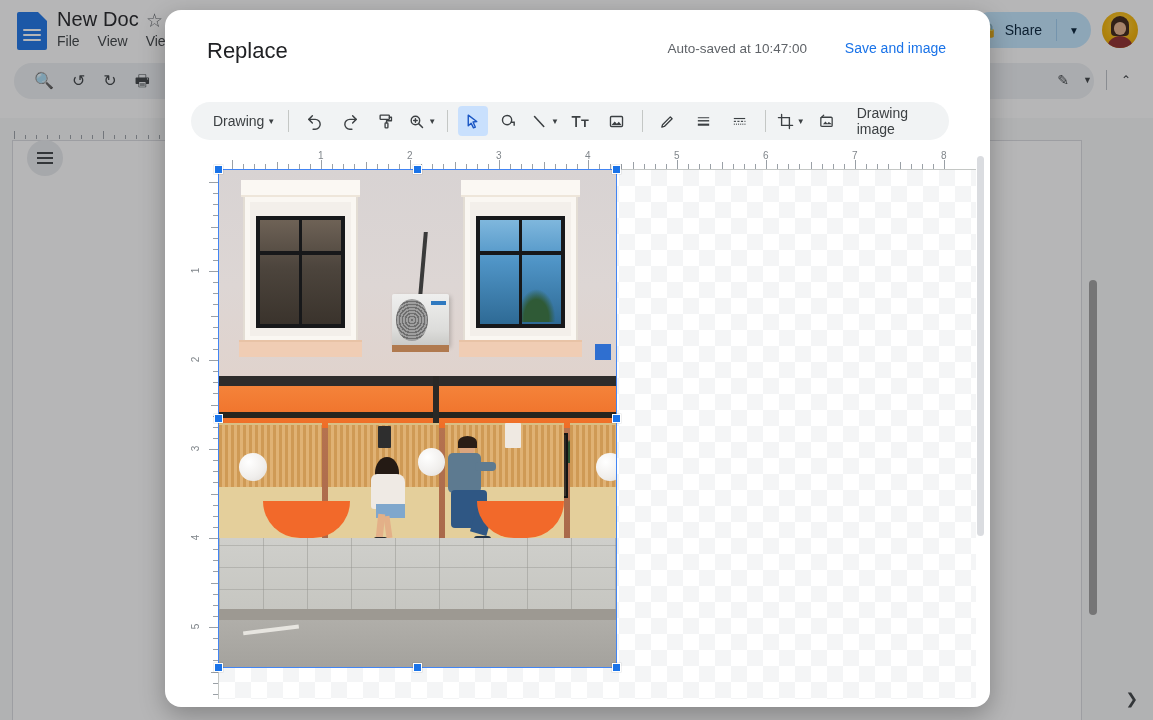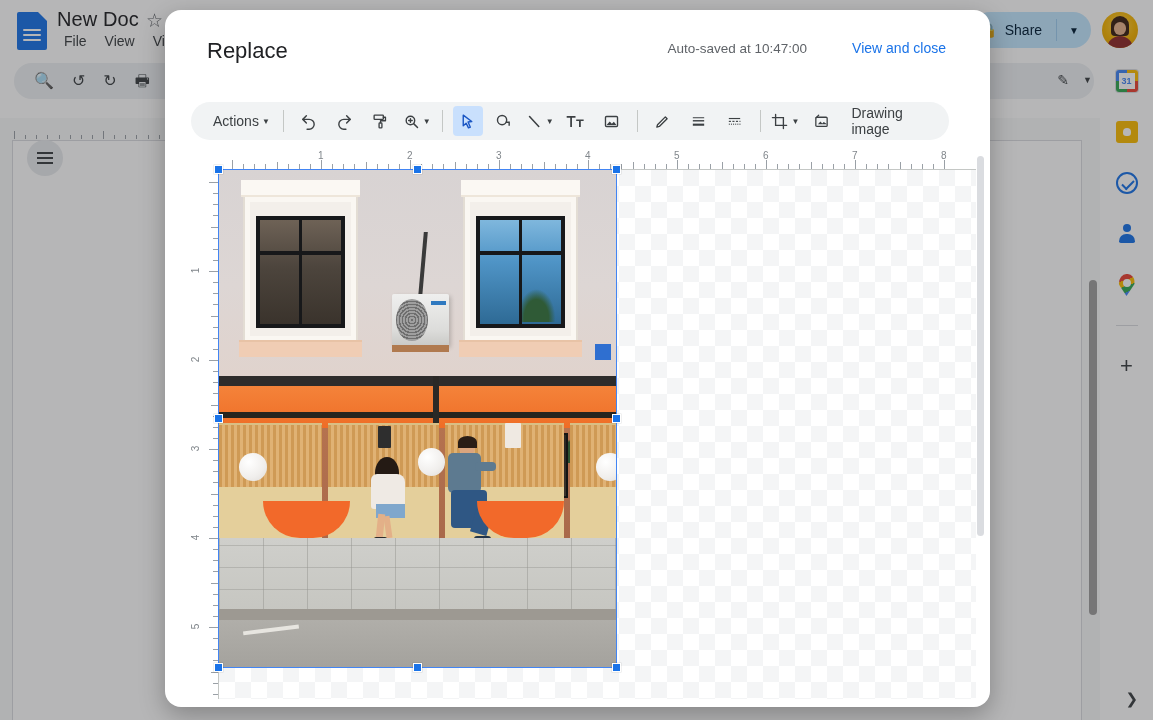--- a/index.html
+++ b/index.html
@@ -39,21 +39,21 @@
   }
   .docs-title {
     position: absolute; left: 57px; top: 8px;
     font-size: 20px; color: #202124; letter-spacing: .1px;
   }
   .star-icon {
     position: absolute; left: 146px; top: 11px;
     font-size: 19px; color: #5f6368; line-height: 1;
   }
   .docs-menu {
-    position: absolute; left: 64px; top: 33px;
+    position: absolute; left: 57px; top: 33px;
     font-size: 14px; color: #3c4043;
     display: flex; gap: 18px;
   }
   .docs-toolbar {
     position: absolute; left: 14px; top: 63px;
     height: 36px; width: 1080px;
     background: #edf0f3; border-radius: 18px;
     display: flex; align-items: center; gap: 18px;
     padding: 0 20px;
     color: #3c4043;
@@ -510,58 +510,38 @@
         <div class="bg-ruler-tick" style="left: 703.75px; bottom: 1px; width: 1px; height: 4px;"></div>
         <div class="bg-ruler-tick" style="left: 714.875px; bottom: 1px; width: 1px; height: 4px;"></div>
         <div class="bg-ruler-tick" style="left: 726px; bottom: 1px; width: 1px; height: 8px;"></div>
       </div>
     <div class="doc-page"></div>
     <div class="outline-btn">
         <i></i>
       </div>
   </div>
 
-  <div class="side-rail">
-    <div class="rail-ico cal-ico">
-      <span class="q1"></span>
-        <span class="q2"></span>
-        <span class="q3"></span>
-        <span class="q4"></span>
-      <span class="cen">31</span>
-    </div>
-    <div class="rail-ico keep-ico">
-        <b></b>
-      </div>
-    <div class="rail-ico tasks-ico"></div>
-    <div class="rail-ico contact-ico">
-      <span class="head"></span>
-        <span class="torso"></span>
-    </div>
-    <div class="rail-ico maps-ico"></div>
-    <div class="rail-div"></div>
-    <div class="rail-plus">+</div>
-  </div>
   <div class="rail-chevron">❯</div>
 
   <div class="win-scroll"></div>
 </div>
 
 <div id="scrim"></div>
 
 <div id="dialog">
 
   <div class="dlg-header">
     <div class="dlg-title">Replace</div>
     <div class="autosave">Auto-saved at 10:47:00</div>
-    <div class="save-close">View and close</div>
+    <div class="save-close">Save and image</div>
   </div>
 
   <div class="dlg-toolbar">
     <span class="actions-lbl">
-      <span>Actions</span>
+      <span>Drawing</span>
       <span class="caret-sm">▼</span>
     </span>
     <span class="tb-sep"></span>
 
     <span class="tb-item">
       <svg width="17" height="17" viewBox="0 0 24 24" fill="none" stroke="#3c4043" stroke-width="2" stroke-linecap="round" stroke-linejoin="round">
           <path d="M9 14L4 9l5-5"></path>
           <path d="M4 9h9a7 7 0 0 1 0 14h-3"></path>
         </svg>
     </span>

